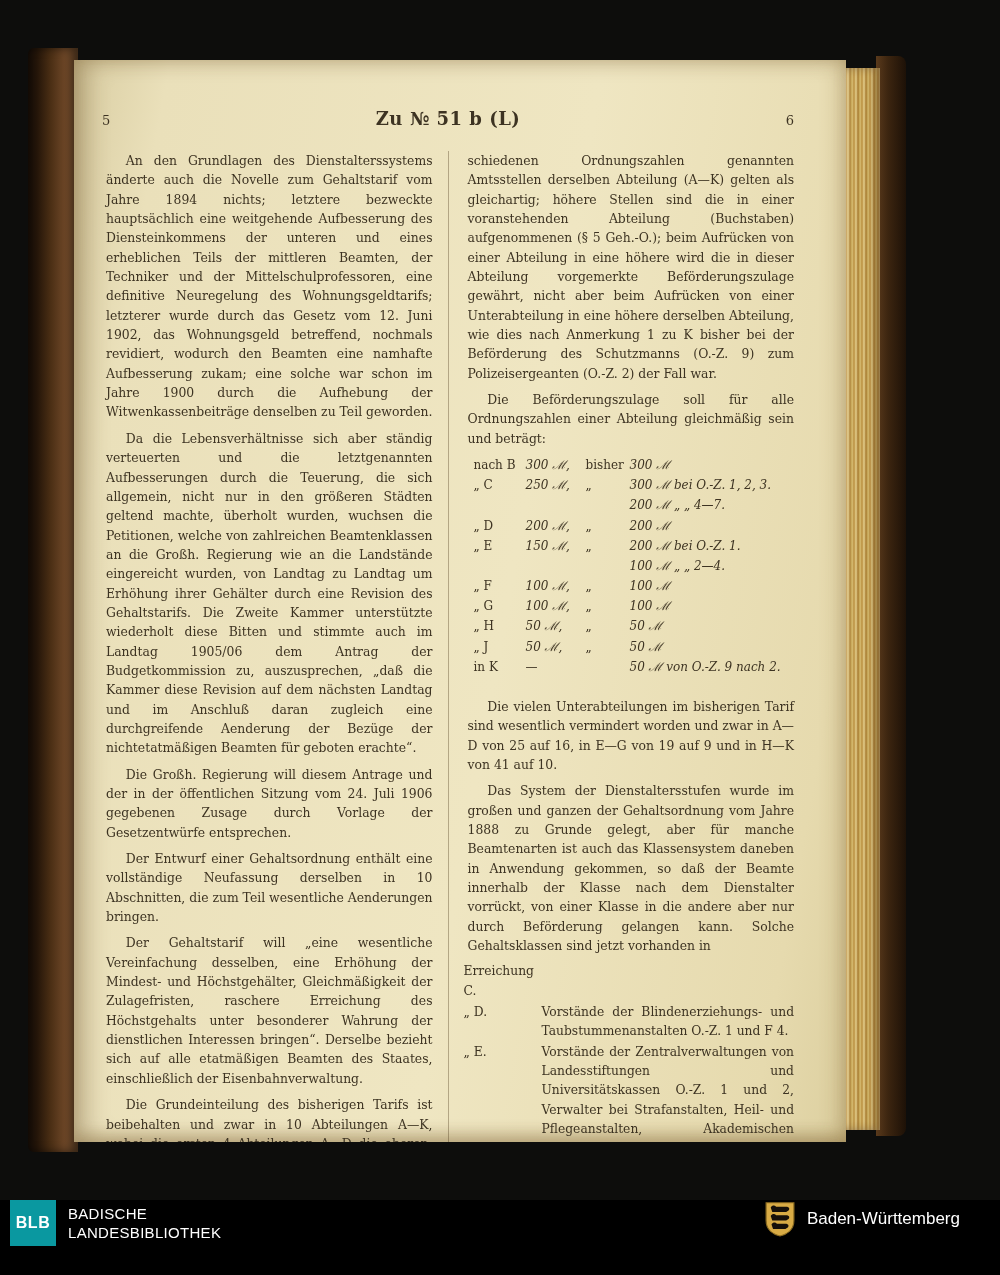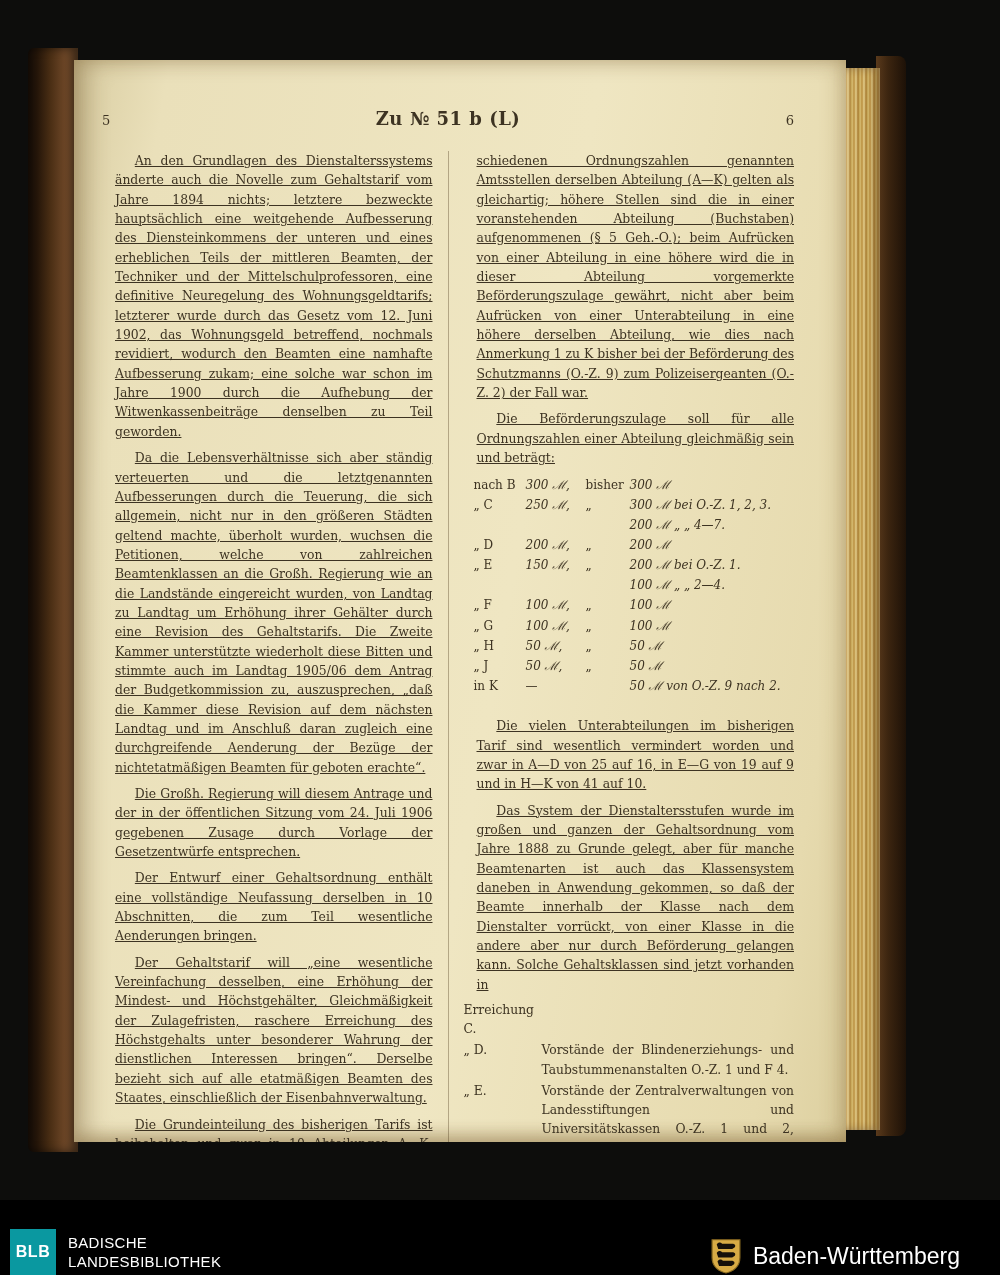--- a/index.html
+++ b/index.html
@@ -41,50 +41,50 @@
   .page-inner{padding:48px 52px 20px 28px;}
   
   .hdr{display:flex;align-items:baseline;justify-content:space-between;margin-bottom:22px;}
   .hdr .pagenum{font-size:13px;}
   .hdr .title{font-weight:bold;font-size:18px;letter-spacing:.5px;}
   
   .cols{display:flex;}
   .col{flex:1;font-size:12.4px;line-height:1.56;text-align:justify;}
   .col-left{padding-right:15px;}
   .col-right{border-left:1px solid rgba(70,50,20,.35);padding-left:15px;}
-  .para{margin:0 0 7px 13px;text-indent:1.6em;text-decoration:underline;}
+  .para{margin:0 0 7px 4px;text-indent:1.6em;}
   .para.noindent{text-indent:0;}
   
   .ttable{margin:3px 0 20px 10px;font-size:12px;line-height:1.68;}
   .trow{display:flex;}
   .ta{width:52px;flex:none;}
   .tb{width:60px;flex:none;}
   .tc{width:44px;flex:none;}
   .td{flex:1;}
   .mark{font-style:italic;}
   
   .clist{margin-top:4px;font-size:12.3px;line-height:1.56;}
   .crow{display:flex;margin-bottom:2px;}
   .clabel{width:78px;flex:none;}
   .ctext{flex:1;text-align:justify;}
   
   .vfooter{
     position:absolute;left:0;bottom:0;width:1000px;height:75px;
-    background:#000;display:flex;align-items:flex-end;justify-content:space-between;
+    background:#000;display:flex;align-items:flex-start;justify-content:space-between;
     font-family:"Liberation Sans", sans-serif;color:#fff;
   }
   .brand{display:flex;align-items:center;gap:12px;padding-left:10px;cursor:pointer;}
   .blb-logo{
     width:46px;height:46px;background:#0a98a0;color:#fff;
     display:flex;align-items:center;justify-content:center;
     font-weight:bold;font-size:16px;letter-spacing:.5px;
   }
   .brand-lines{font-weight:normal;font-size:15px;line-height:1.3;letter-spacing:.3px;}
   .state{display:flex;align-items:center;gap:10px;padding-right:40px;cursor:pointer;}
-  .state-label{font-size:23px;}
+  .state-label{font-size:17px;}
 </style>
 </head>
 <body>
 
 <div class="stage">
   <div class="book">
     <div class="spine"></div>
     <div class="cover-right"></div>
     <div class="fore-edge"></div>
 

